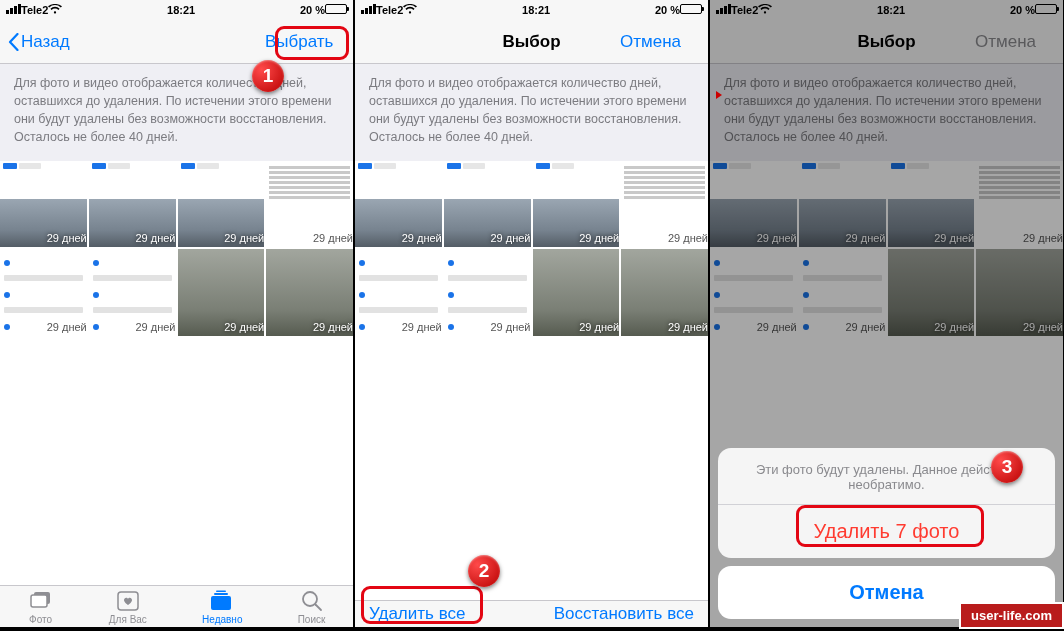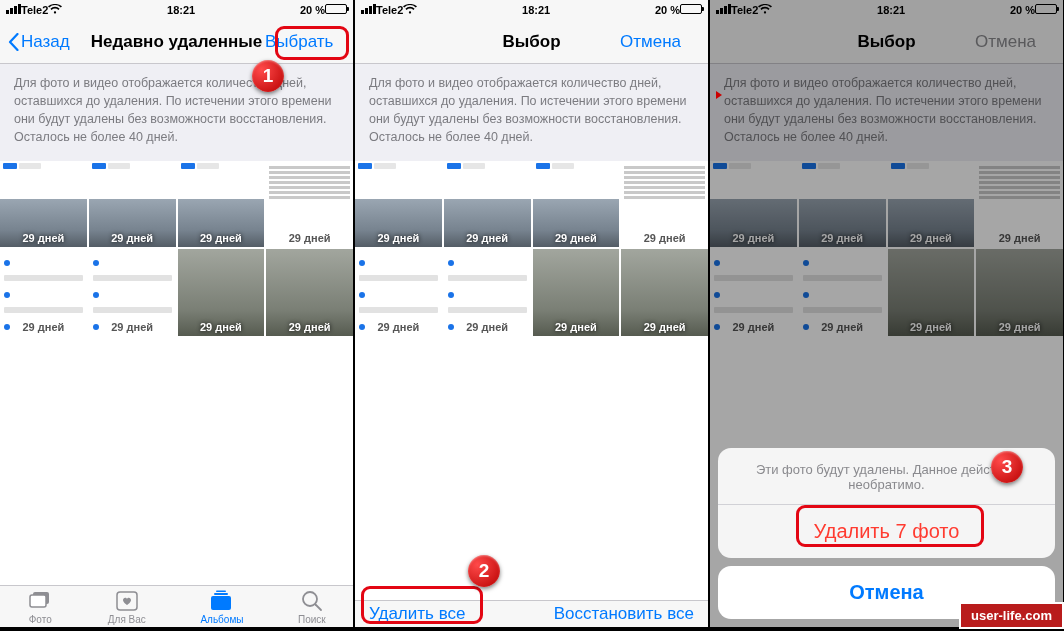--- a/index.html
+++ b/index.html
@@ -121,25 +121,25 @@
   position: relative;
   display: flex;
   flex-direction: column;
   overflow: hidden;
   background: #f0f0f0;
 }
 .thumb-lbl {
   position: absolute;
   bottom: 3px;
   left: 0; right: 0;
-  text-align: center;
+  text-align: right;
   font-size: 11px;
   color: #fff;
   text-shadow: 0 0 4px rgba(0,0,0,0.9);
-  font-weight: 700;
+  font-weight: 400;
 }
 .white-area {
   flex: 1;
   background: #fff;
 }
 
 
 .t-top {
   height: 44%;
   background: #fff;
@@ -316,21 +316,20 @@
 
     <div class="nav">
       <div class="nav-left">
         <span class="nav-btn">
           <svg class="chev-left" viewBox="0 0 11 18">
               <path d="M9.5 1L2 9l7.5 8" stroke="#007aff" stroke-width="2.2" fill="none" stroke-linecap="round" stroke-linejoin="round"></path>
             </svg>
           <span>Назад</span>
         </span>
       </div>
-      <div class="nav-title">Недавно удаленные</div>
       <div class="nav-right">
         <span class="nav-btn">Выбрать</span>
       </div>
     </div>
 
     <div class="info">Для фото и видео отображается количество дней, оставшихся до удаления. По истечении этого времени они будут удалены без возможности восстановления. Осталось не более 40 дней.</div>
 
     <div class="grid">
       <div class="thumb">
           <div class="t-top">
@@ -414,21 +413,21 @@
         <span>Для Вас</span>
       </div>
       <div class="tabitem active">
         <span class="tabicon">
             <svg width="26" height="22" viewBox="0 0 26 22">
               <rect x="2" y="6" width="20" height="14" rx="2" fill="#007aff"></rect>
               <rect x="5" y="3" width="14" height="2" rx="1" fill="#007aff"></rect>
               <rect x="7" y="0.5" width="10" height="1.6" rx="0.8" fill="#007aff"></rect>
             </svg>
           </span>
-        <span>Альбомы</span>
+        <span>Недавно</span>
       </div>
       <div class="tabitem">
         <span class="tabicon">
             <svg width="22" height="22" viewBox="0 0 22 22">
               <circle cx="9" cy="9" r="7" fill="none" stroke="#8e8e93" stroke-width="1.8"></circle>
               <line x1="14.5" y1="14.5" x2="20" y2="20" stroke="#8e8e93" stroke-width="1.8" stroke-linecap="round"></line>
             </svg>
           </span>
         <span>Поиск</span>
       </div>

